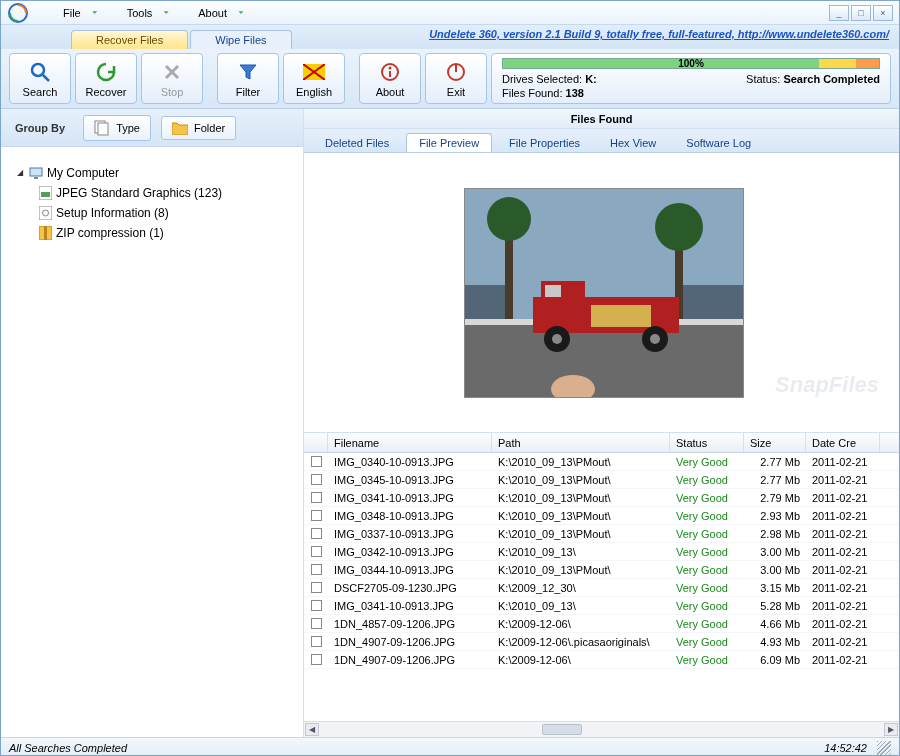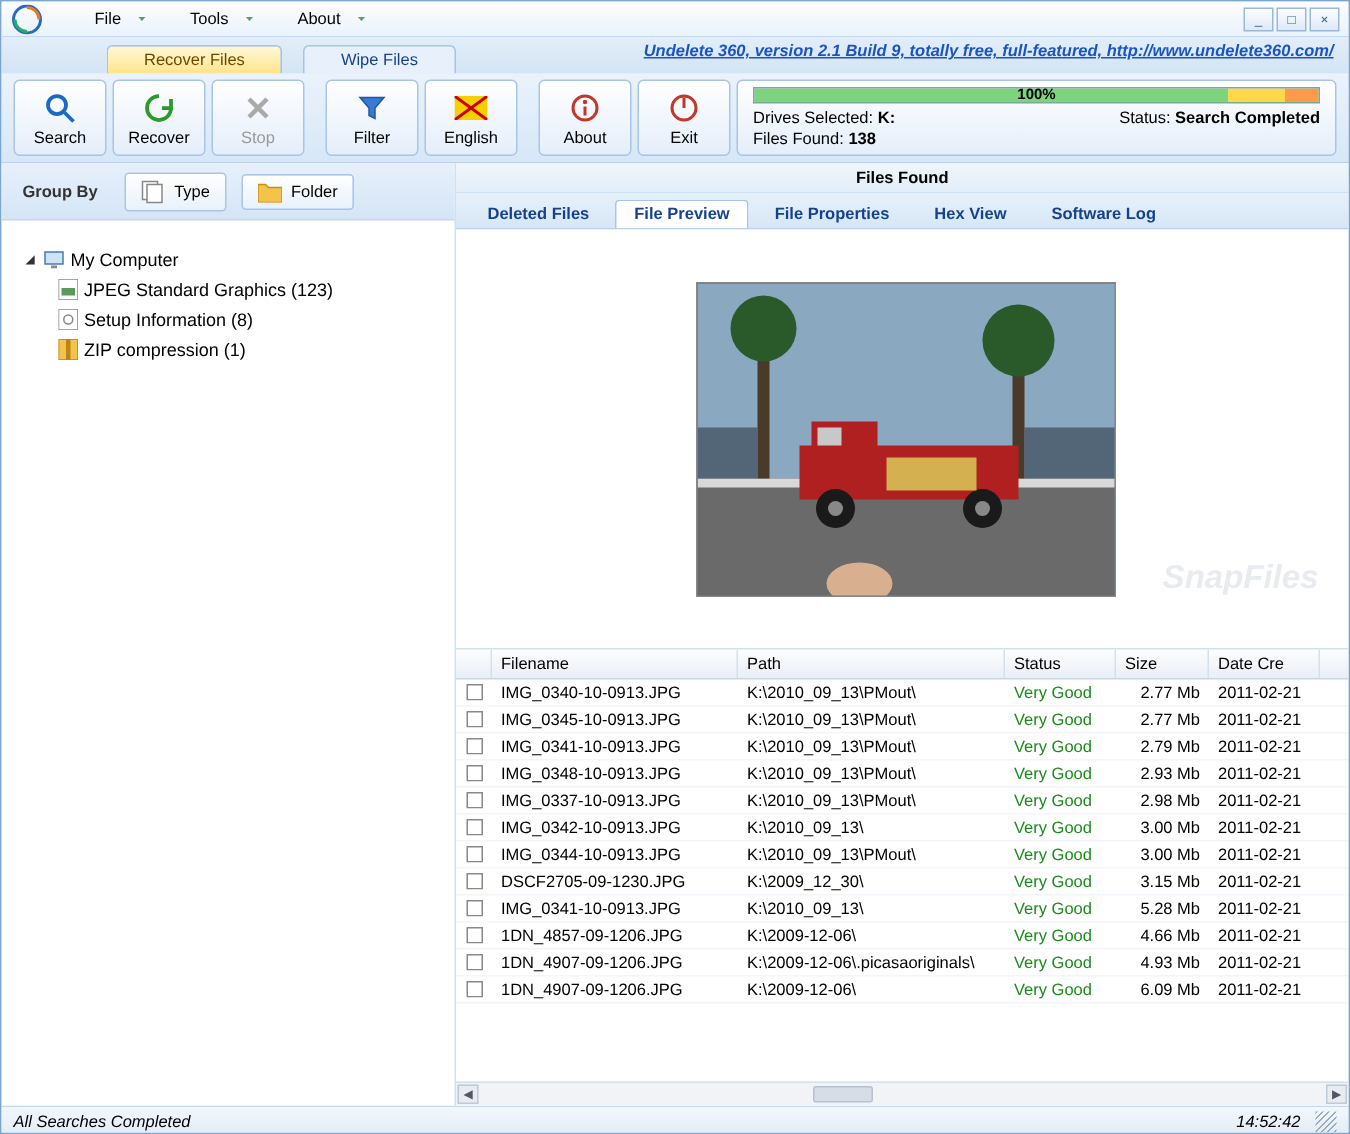--- a/index.html
+++ b/index.html
@@ -3,21 +3,21 @@
 <meta charset="utf-8">
 <style>
 * { box-sizing: border-box; margin: 0; padding: 0; }
 body { font-family: Tahoma, Arial, sans-serif; font-size: 11px; background: #fff; color: #000; width: 900px; height: 756px; overflow: hidden; border: 1px solid #7ba4ce; }
 .menubar { display: flex; align-items: center; height: 24px; background: linear-gradient(#fdfefe,#e9f2fb); border-bottom: 1px solid #c4d8ef; padding: 0 6px; }
 .menubar .logo { width: 22px; height: 22px; margin-right: 20px; display:flex;align-items:center;justify-content:center;}
 .menubar .menuitem { padding: 2px 14px; cursor: default; display:flex; align-items:center; gap:10px;}
 .menubar .menuitem .chev { font-size:8px; color:#4a6; transform: scaleY(0.6);}
 .menubar .spacer { flex:1; }
 .winbtn { width:20px; height:16px; margin-left:2px; border:1px solid #9ab8dc; background:linear-gradient(#fdfeff,#dce9f7); display:flex;align-items:center;justify-content:center; font-size:9px;color:#3b5e8c;}
-.tabbar { display:flex; align-items:flex-end; height:24px; background:linear-gradient(#e2eef9,#d3e4f5); padding:0 70px; gap:14px; position:relative;}
+.tabbar { display:flex; align-items:flex-end; height:24px; background:linear-gradient(#e2eef9,#d3e4f5); padding:0 70px; gap:2px; position:relative;}
 .tabbar .tab { padding:3px 24px 3px 24px; border:1px solid #a7c3e3; border-bottom:none; border-radius:4px 4px 0 0; font-size:11px; color:#15428b;}
 .tabbar .tab.active { background:linear-gradient(#fff7d6,#ffe58a); color:#6b4a00;}
 .tabbar .tab:not(.active){ background:#e8f1fb;}
 .banner { position:absolute; right:10px; top:3px; font-style:italic; font-weight:bold; color:#1a54c4; text-decoration:underline; font-size:11px;}
 .toolbar { display:flex; align-items:stretch; height:60px; background:linear-gradient(#eaf3fc,#d7e7f7); border-bottom:1px solid #b9cfe8; padding:4px 8px; gap:4px;}
 .tbtn { width:62px; border:1px solid #a9c5e6; border-radius:4px; background:linear-gradient(#fff,#e4eefb); display:flex; flex-direction:column; align-items:center; justify-content:center; gap:2px; font-size:11px;}
 .tbtn.big { width:62px;}
 .tbtn .ic { width:24px;height:24px;display:flex;align-items:center;justify-content:center;}
 .tbtn.disabled { color:#999;}
 .vsep { width:6px; }
@@ -31,21 +31,21 @@
 .sidehead { height:38px; background:linear-gradient(#e6f0fb,#d5e5f6); border-bottom:1px solid #c3d8ee; display:flex; align-items:center; padding:0 14px; gap:10px;}
 .sidehead .lbl { font-weight:bold; font-size:11px; color:#333; margin-right:8px;}
 .sidebtn { border:1px solid #a9c5e6; border-radius:3px; background:linear-gradient(#fff,#e8f1fb); padding:4px 10px; display:flex; align-items:center; gap:6px; font-size:11px;}
 .tree { padding:16px 10px 10px 10px; font-size:12px; line-height:20px;}
 .tree .node { display:flex; align-items:center; gap:4px; padding-left:4px;}
 .tree .child { padding-left:28px;}
 .tree .exp { width:10px; height:10px; display:inline-flex;align-items:center;justify-content:center; font-size:8px; color:#333;}
 .main { flex:1; display:flex; flex-direction:column; background:#fff;}
 .mainhead { height:20px; background:linear-gradient(#f0f6fc,#e1edf8); border-bottom:1px solid #cfe0f2; display:flex; align-items:center; justify-content:center; font-weight:bold; font-size:11px;}
 .subtabs { height:24px; background:linear-gradient(#e6f0fb,#d7e7f6); border-bottom:1px solid #b9cfe8; display:flex; align-items:flex-end; padding:0 8px; gap:4px;}
-.subtabs .stab { padding:3px 12px; border:1px solid transparent; border-bottom:none; border-radius:3px 3px 0 0; color:#15428b; font-size:11px;font-weight:bold;}
+.subtabs .stab { padding:3px 12px; border:1px solid transparent; border-bottom:none; border-radius:3px 3px 0 0; color:#15428b; font-size:11px;}
 .subtabs .stab.active { background:#fff; border-color:#a9c5e6;}
 .preview { height:280px; background:#fff; border-bottom:1px solid #cfe0f2; display:flex; align-items:center; justify-content:flex-start; padding:8px 0 8px 160px; position:relative;}
 .preview .img { width:280px; height:210px; background:#5a7a9a; border:1px solid #888; position:relative; overflow:hidden;}
 .watermark { position:absolute; right:20px; bottom:34px; color:#d6dde4; font-size:22px; font-weight:bold; font-style:italic; opacity:.55;}
 .gridwrap { flex:1; overflow:hidden; display:flex; flex-direction:column;}
 .gridhead { display:flex; background:linear-gradient(#fdfdfe,#e9eff6); border-bottom:1px solid #c8d6e6; height:20px; font-size:11px;}
 .gridhead .col { border-right:1px solid #d6e0eb; padding:3px 6px; display:flex; align-items:center;}
 .gridbody { flex:1; overflow-y:auto; overflow-x:hidden;}
 .row { display:flex; height:18px; align-items:center; border-bottom:1px solid #f2f5f9; font-size:11px;}
 .row .cell { padding:0 6px; overflow:hidden; white-space:nowrap; text-overflow:ellipsis;}

